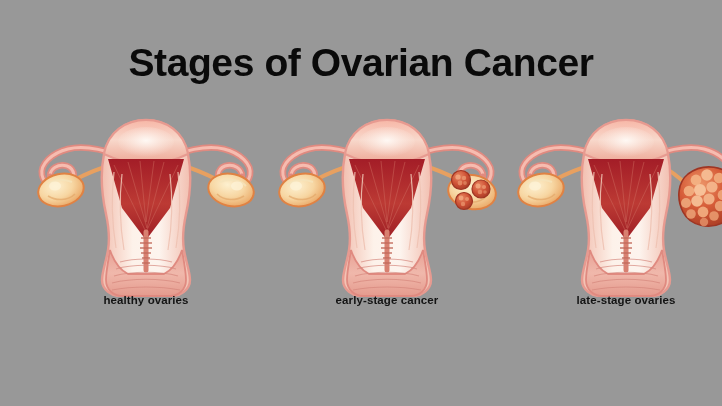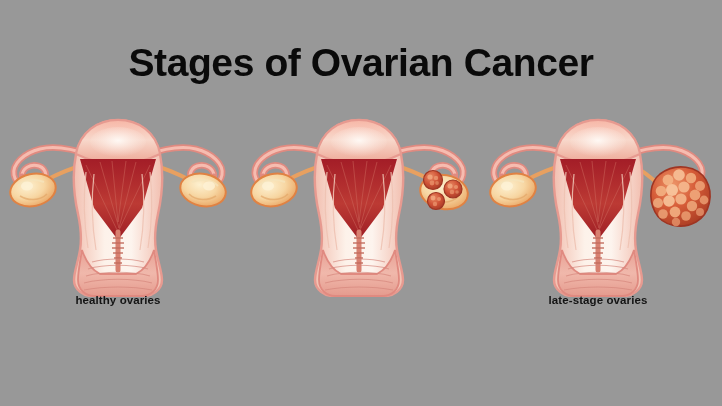--- a/index.html
+++ b/index.html
@@ -12,21 +12,21 @@
   }
   #stage{position:absolute;inset:0;width:722px;height:406px;}
   #page-title{
     position:absolute;top:40px;left:0;width:722px;
     text-align:center;
     font-size:39px;font-weight:bold;color:#0a0a0a;
     letter-spacing:-0.4px;
     line-height:46px;
     white-space:nowrap;
   }
-  .panel{position:absolute;top:112px;width:236px;height:200px;}
+  .panel{position:absolute;top:112px;width:236px;height:200px;margin-left:28px;}
   #panel-healthy{left:0px;}
   #panel-early{left:241px;}
   #panel-late{left:480px;}
   .panel-figure{position:absolute;top:0;left:0;width:236px;height:185px;}
   .panel-caption{
     position:absolute;top:182px;left:0;width:236px;
     text-align:center;
     font-size:11.5px;font-weight:bold;color:#141414;
     letter-spacing:0.1px;
     white-space:nowrap;
@@ -257,20 +257,21 @@
                  C156 150 158 160 158 168 C158 178 150 184 142 184 L94 184 C86 184 78 178 78 168 C78 160 80 150 82 138 Z" fill="url(#gVag2)" stroke="#e08a80" stroke-width="1.8"></path>
         <g opacity="0.65">
           <path d="M92 150 C106 146 130 146 144 150" stroke="#d4847a" stroke-width="1.2" fill="none"></path>
           <path d="M88 157 C104 152 132 152 148 157" stroke="#d4847a" stroke-width="1.2" fill="none"></path>
           <path d="M86 164 C104 159 132 159 150 164" stroke="#d4847a" stroke-width="1.2" fill="none"></path>
           <path d="M84 171 C104 166 132 166 152 171" stroke="#d4847a" stroke-width="1.2" fill="none"></path>
           <path d="M84 178 C104 174 132 174 152 178" stroke="#d4847a" stroke-width="1.2" fill="none"></path>
         </g>
       </g>
     </svg>
+    <div class="panel-caption">early-stage cancer</div>
   </div>
 
   <div class="panel" id="panel-late">
     <svg class="panel-figure" viewBox="0 0 236 185">
       <defs>
         <linearGradient id="gFundus3" x1="0" y1="0" x2="0" y2="1">
           <stop offset="0%" stop-color="#f7b7a7"></stop>
           <stop offset="45%" stop-color="#f8d8cb"></stop>
           <stop offset="100%" stop-color="#eda694"></stop>
         </linearGradient>

